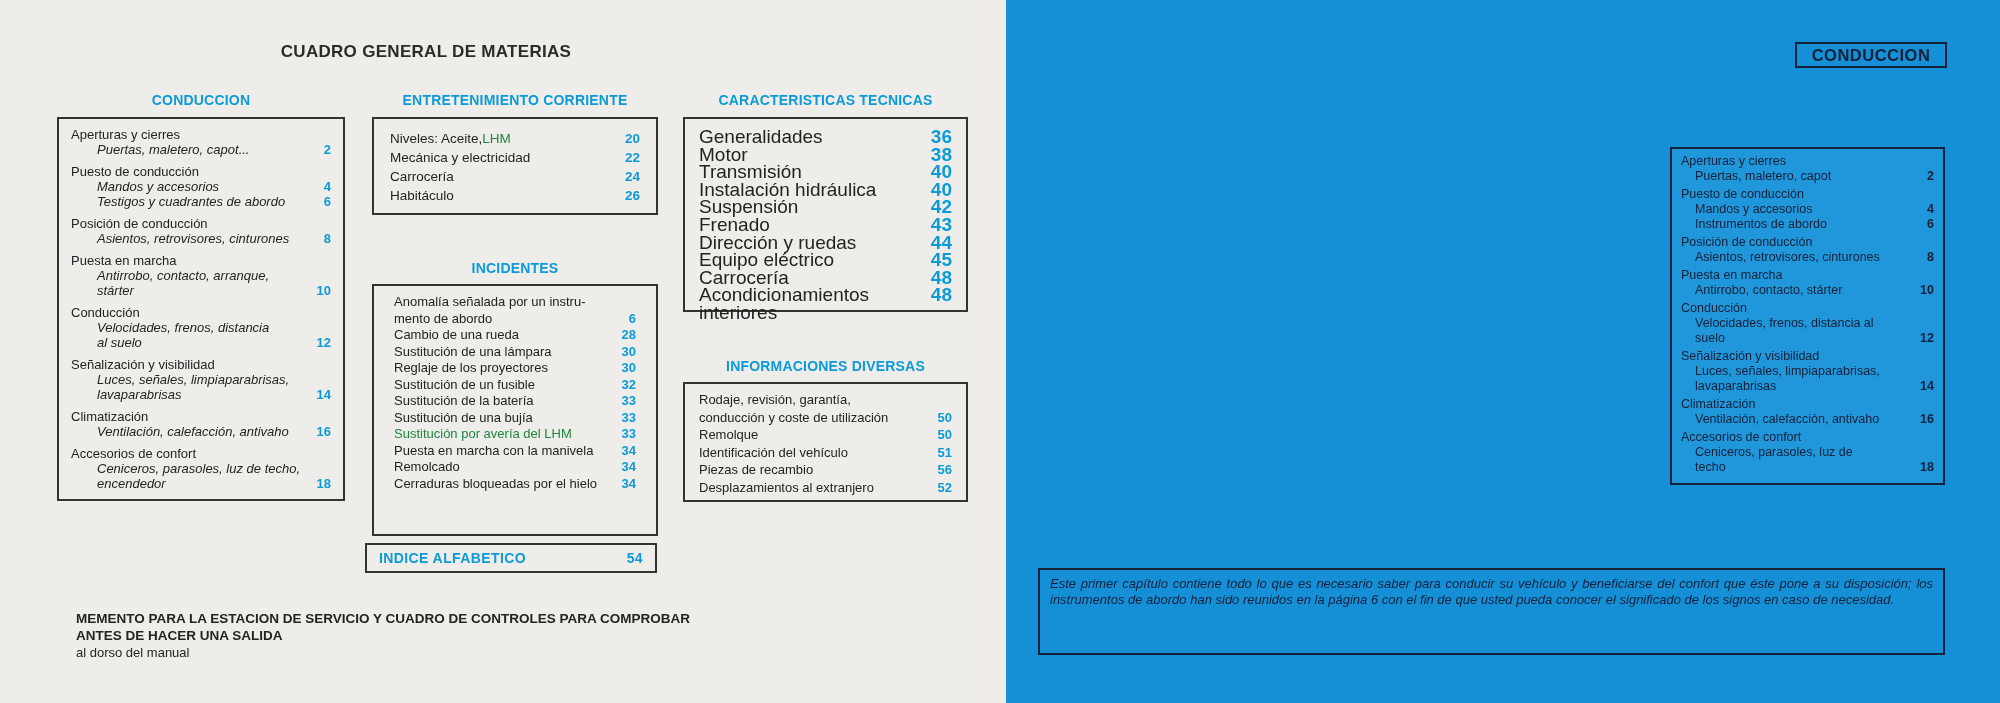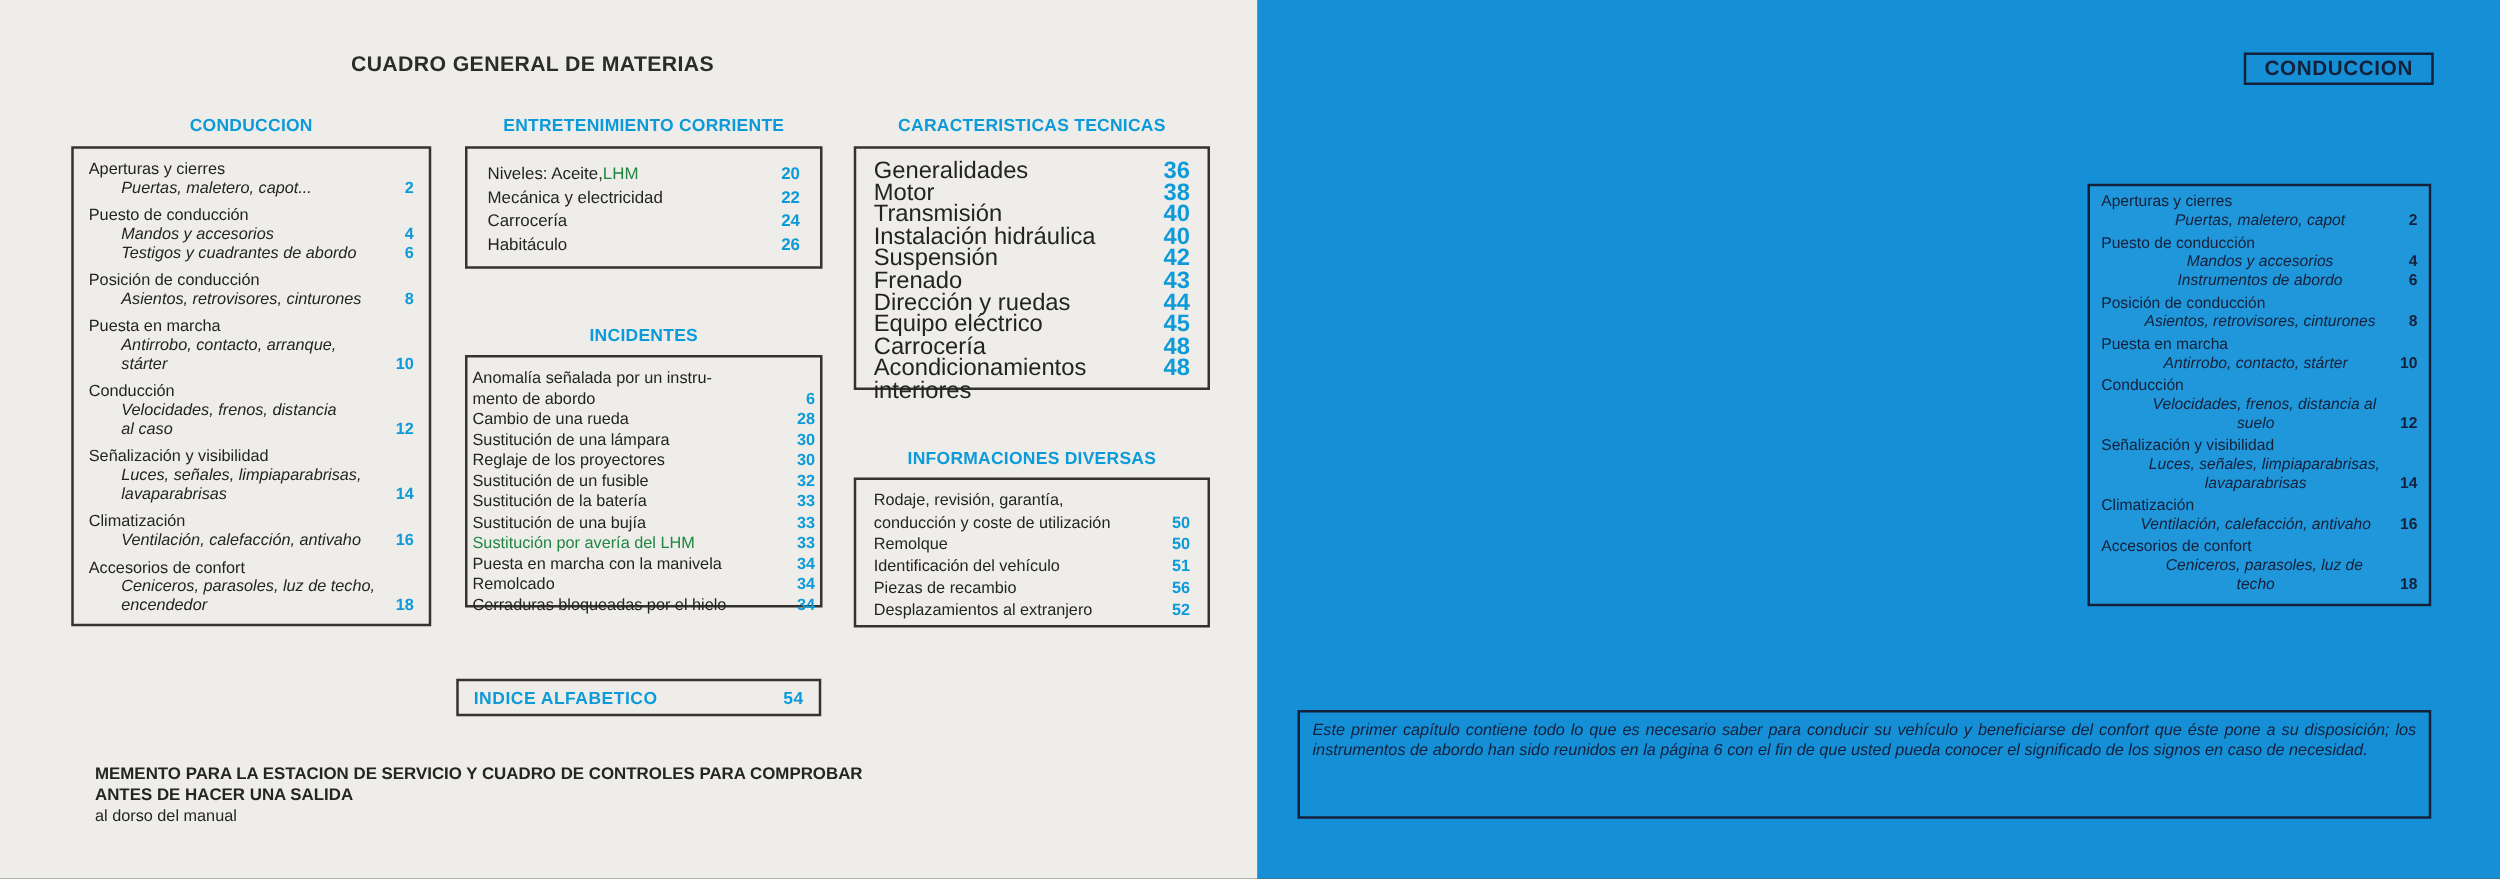--- a/index.html
+++ b/index.html
@@ -23,21 +23,21 @@
   
   #box-conduccion{left:57px;top:117px;width:288px;height:384px;padding:8px 12px 6px 12px;font-size:13px;}
   #box-conduccion .row{line-height:15px;}
   #box-conduccion .row.h{margin-top:7px;}
   #box-conduccion .row.h:first-child{margin-top:0;}
   #box-conduccion .row.i .tw{font-style:italic;padding-left:26px;}
   
   #box-entretenimiento{left:372px;top:117px;width:286px;height:98px;padding:10px 16px;font-size:13.5px;}
   #box-entretenimiento .row{line-height:19px;}
   
-  #box-incidentes{left:372px;top:284px;width:286px;height:202px;padding:8px 4px;font-size:13px;}
+  #box-incidentes{left:372px;top:284px;width:286px;height:252px;padding:8px 20px;font-size:13px;}
   #box-incidentes .row{line-height:16.5px;}
   
   #box-caracteristicas{left:683px;top:117px;width:285px;height:195px;padding:9px 14px;font-size:19px;}
   #box-caracteristicas .row{line-height:17.6px;}
   
   #box-informaciones{left:683px;top:382px;width:285px;height:120px;padding:7px 14px;font-size:13px;}
   #box-informaciones .row{line-height:17.5px;}
   
   #box-indice{left:365px;top:543px;width:292px;height:30px;display:flex;align-items:center;
     justify-content:space-between;padding:0 12px;font-size:14px;font-weight:bold;color:#0d9ad8;letter-spacing:.4px;}
@@ -49,21 +49,21 @@
   #right-page{position:absolute;left:1006px;top:0;width:994px;height:703px;background:#1590d6;color:#15203a;}
   #chapter-tab{position:absolute;left:789px;top:42px;width:152px;height:26px;border:2px solid #15203a;
     box-sizing:border-box;display:flex;align-items:center;justify-content:center;
     font-size:16.5px;font-weight:bold;letter-spacing:.5px;color:#15203a;}
   #box-chapter{position:absolute;left:664px;top:147px;width:275px;height:338px;border:2.5px solid #15203a;
     box-sizing:border-box;background:#1f97da;padding:5px 9px;font-size:12.5px;}
   #box-chapter .row{color:#15203a;}
   #box-chapter .row{line-height:15px;}
   #box-chapter .row.h{margin-top:3px;}
   #box-chapter .row.h:first-child{margin-top:0;}
-  #box-chapter .row.i .tw{font-style:italic;padding-left:14px;text-align:center;}
+  #box-chapter .row.i .tw{padding-left:14px;}
   #box-chapter .row .pg{color:#15203a;}
   #notes-box{position:absolute;left:32px;top:568px;width:907px;height:87px;border:2px solid #15203a;
     box-sizing:border-box;padding:6px 10px;font-size:13px;font-style:italic;line-height:16px;color:#13203c;}
   #notes-box .p1{text-align:justify;}
   #notes-box .p2{margin-top:10px;}
 </style>
 </head>
 <body>
 
 <div id="spread">
@@ -117,21 +117,21 @@
         </div>
           <div class="row h">
           <span class="tw"><span>Conducción</span><span class="green"></span></span>
           <span class="pg"></span>
         </div>
           <div class="row i">
           <span class="tw"><span>Velocidades, frenos, distancia</span><span class="green"></span></span>
           <span class="pg"></span>
         </div>
           <div class="row i">
-          <span class="tw"><span>al caso</span><span class="green"></span></span>
+          <span class="tw"><span>al suelo</span><span class="green"></span></span>
           <span class="pg">12</span>
         </div>
           <div class="row h">
           <span class="tw"><span>Señalización y visibilidad</span><span class="green"></span></span>
           <span class="pg"></span>
         </div>
           <div class="row i">
           <span class="tw"><span>Luces, señales, limpiaparabrisas,</span><span class="green"></span></span>
           <span class="pg"></span>
         </div>

